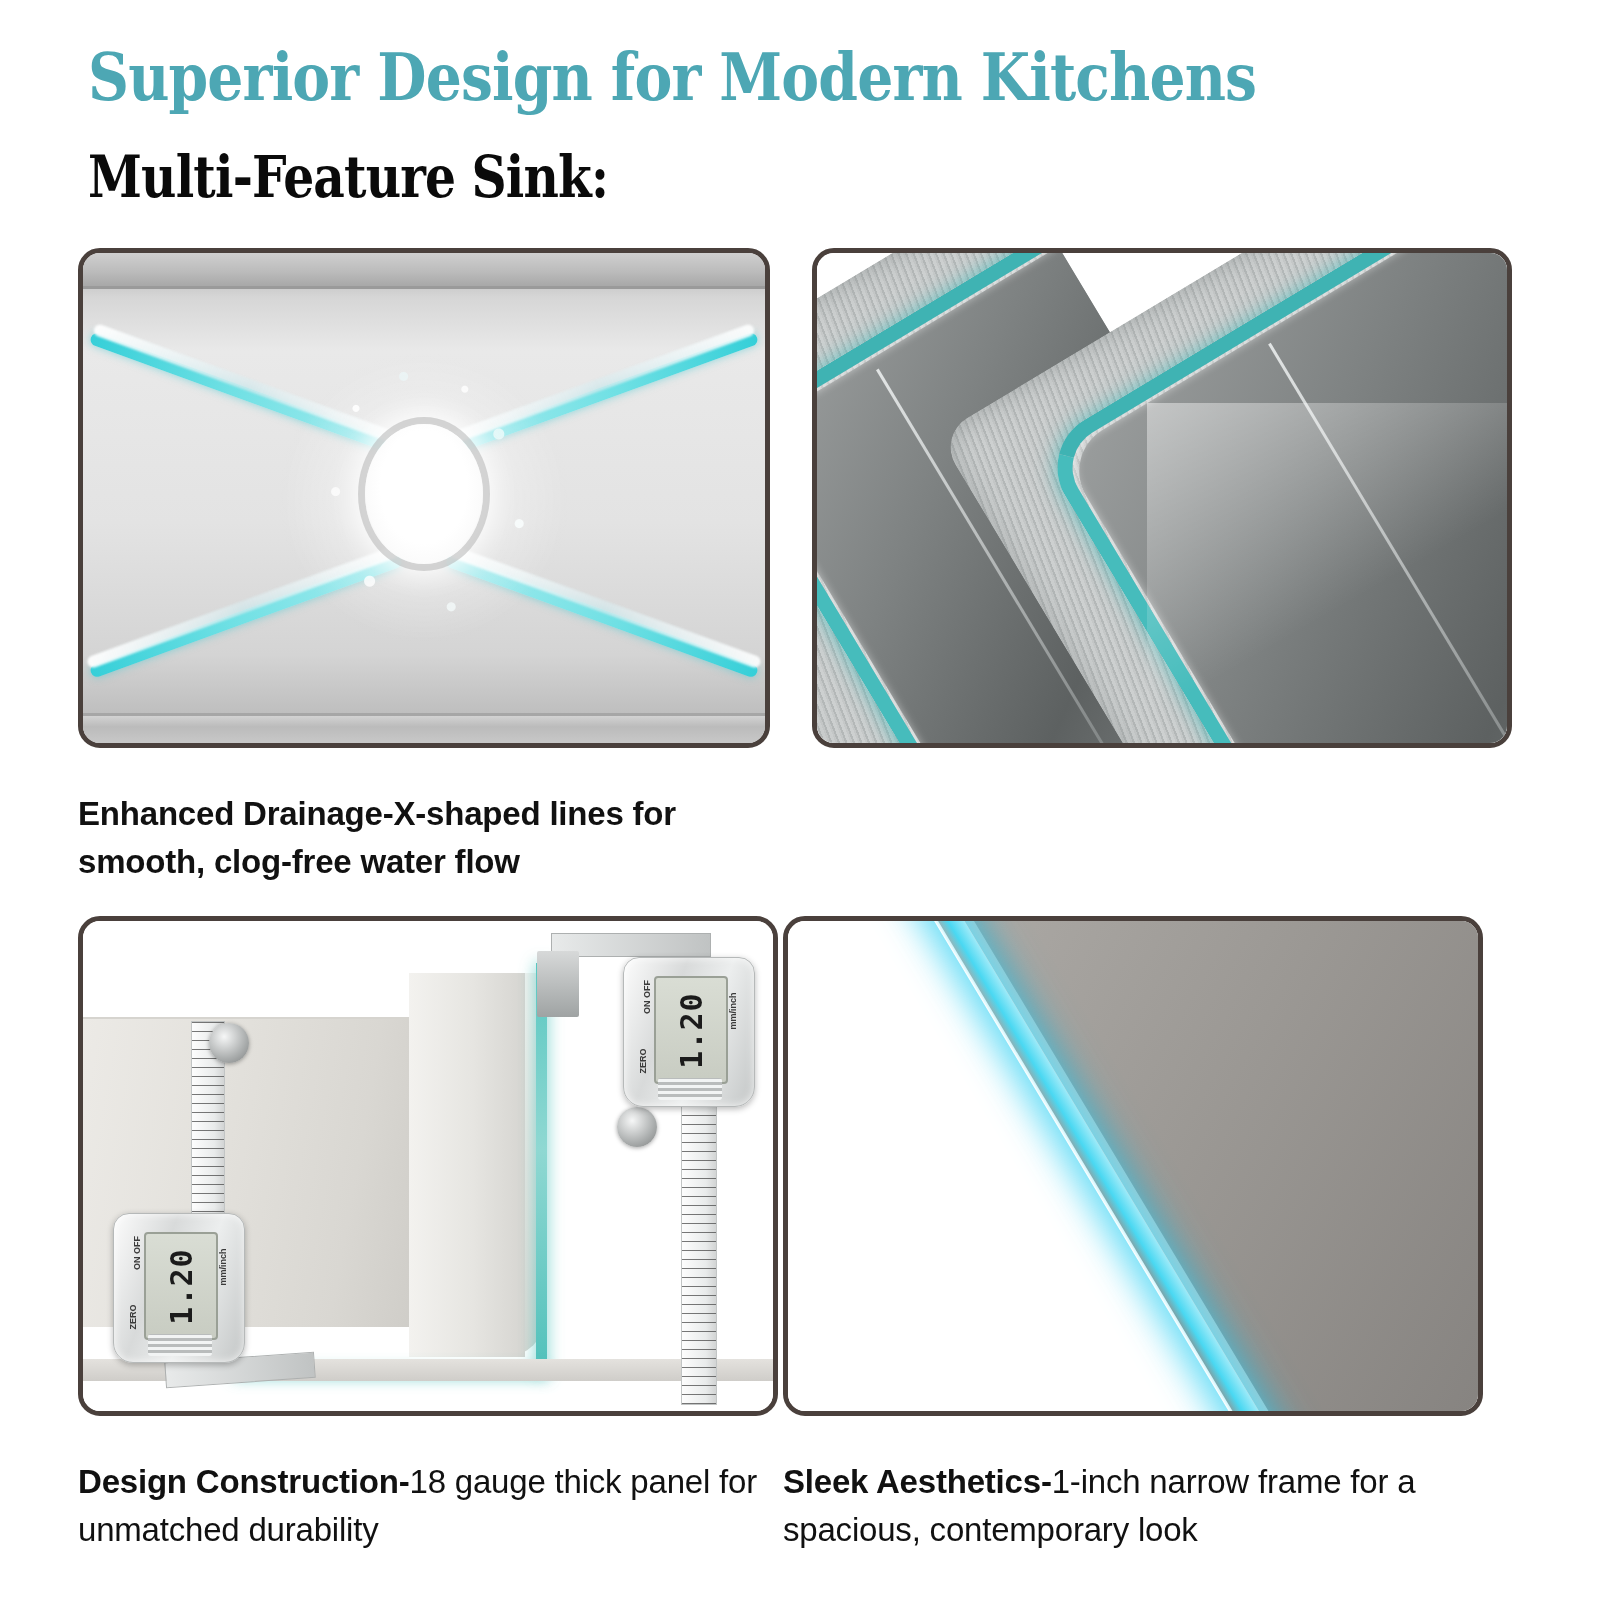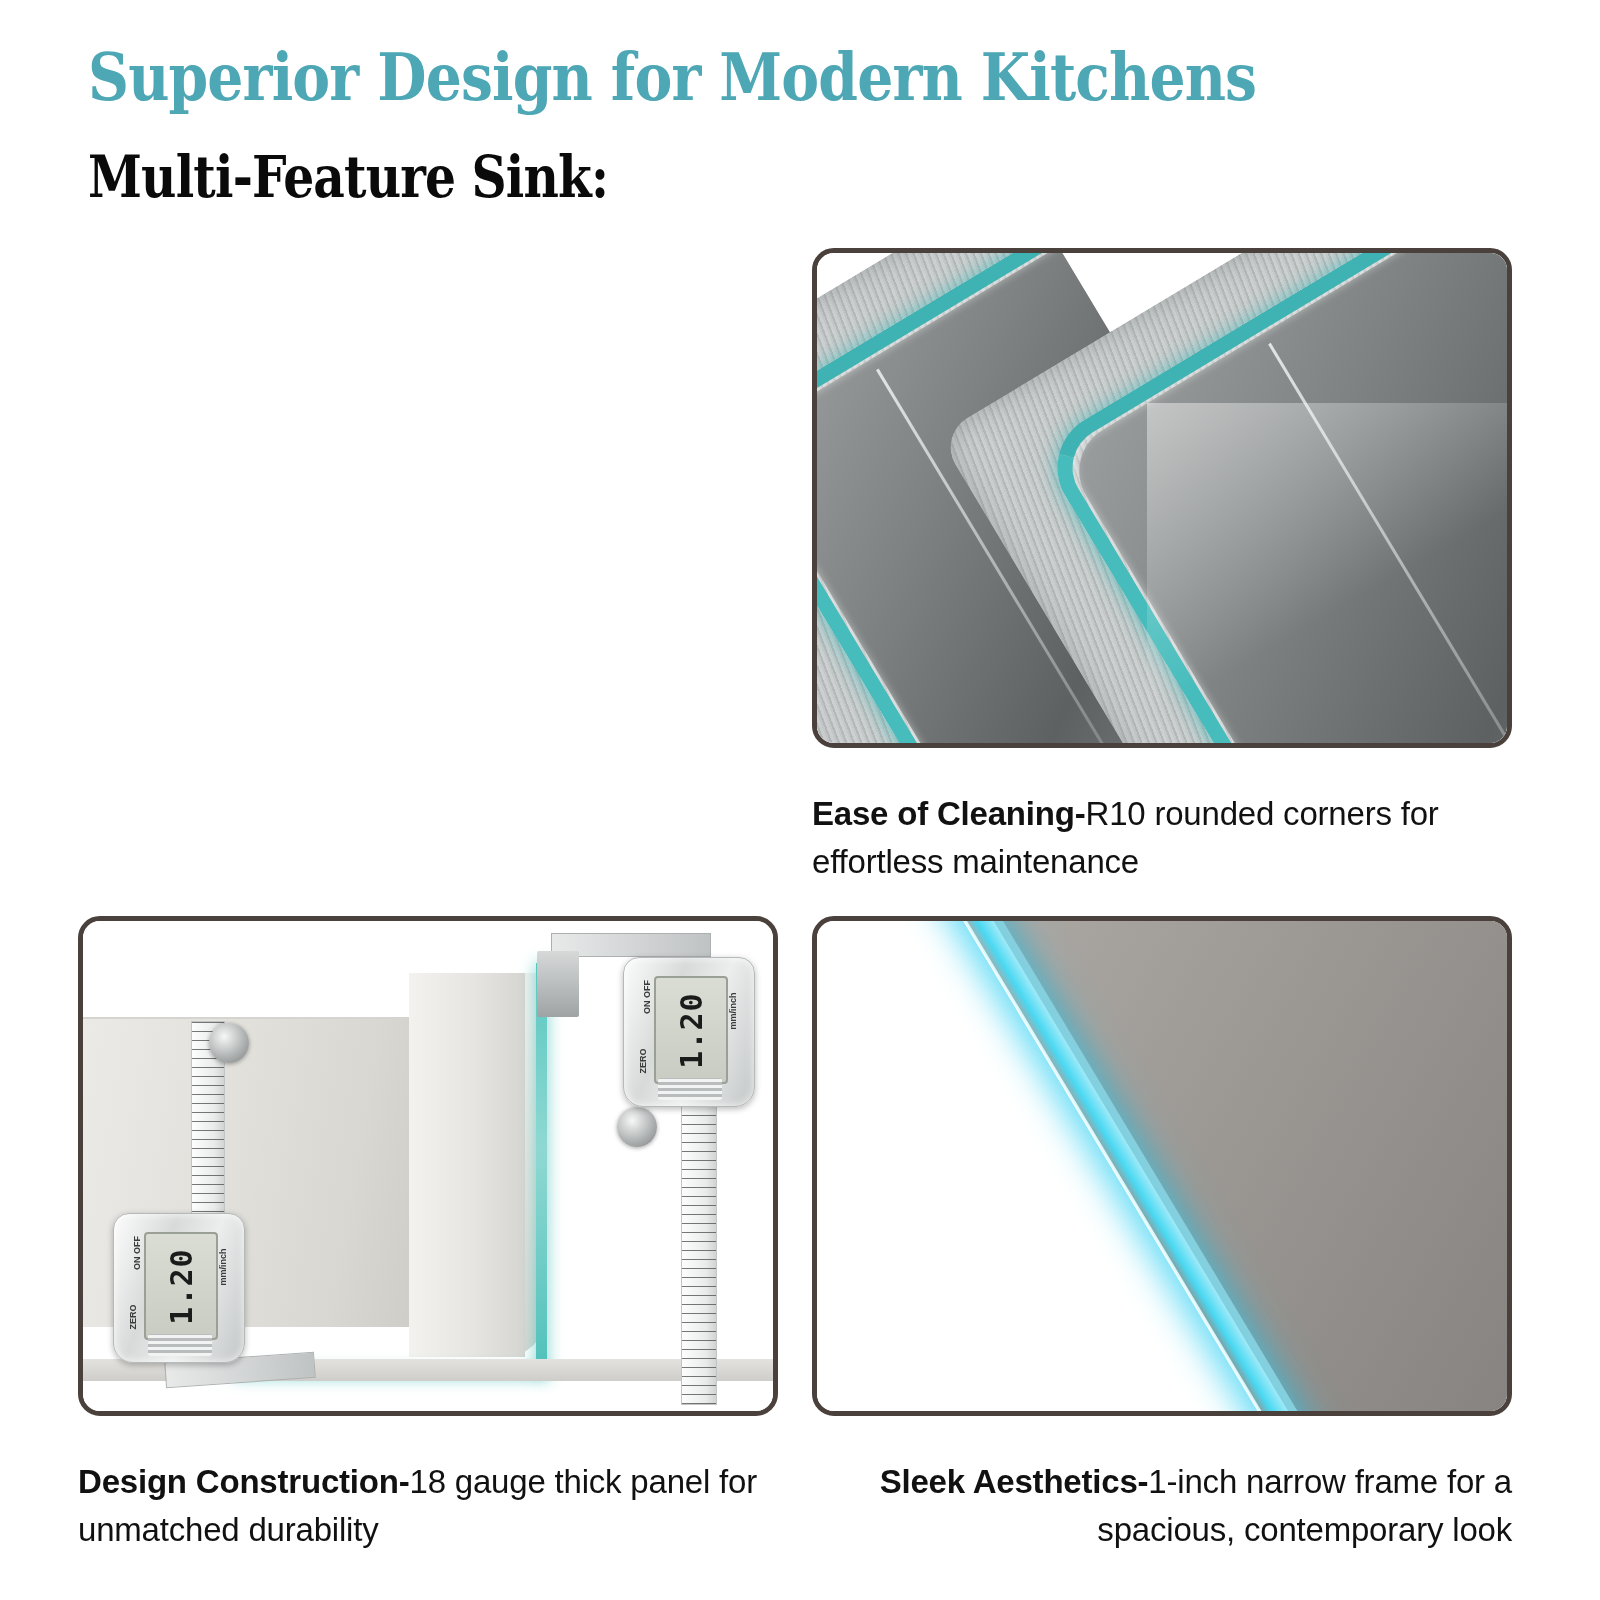--- a/index.html
+++ b/index.html
@@ -38,21 +38,21 @@
     transform:scaleX(.84);
     transform-origin:left center;
     white-space:nowrap;
   }
 
   
   .cell{ position:absolute; }
   .cell-tl{ left:78px;  top:248px; }
   .cell-tr{ left:812px; top:248px; }
   .cell-bl{ left:78px;  top:916px; }
-  .cell-br{ left:812px; top:916px;text-align:right; }
+  .cell-br{ left:783px; top:916px; }
 
   .photo{
     position:relative;
     width:692px; height:500px;
     border:5px solid #4a403c;
     border-radius:22px;
     overflow:hidden;
     background:#ffffff;
   }
   .cell-tr .photo, .cell-bl .photo, .cell-br .photo{ width:700px; }
@@ -339,40 +339,54 @@
   }
 </style>
 </head>
 <body>
 
 <div class="page">
 
   <div class="title">Superior Design for Modern Kitchens</div>
   <div class="subtitle">Multi-Feature Sink:</div>
 
+  <div class="cell cell-tl">
+    <div class="photo">
+      <div class="basin">
+        <div class="rim-top"></div>
+        <div class="chan chan-tl"></div>
+        <div class="chan chan-tr"></div>
+        <div class="chan chan-bl"></div>
+        <div class="chan chan-br"></div>
+        <div class="splash"></div>
+        <div class="drain"></div>
+        <div class="rim-bottom"></div>
+      </div>
+    </div>
+    <div class="caption all-bold">Enhanced Drainage-X-shaped lines for smooth, clog-free water flow</div>
+  </div>
 
   <div class="cell cell-tr">
     <div class="photo">
       <div class="p2">
         <div class="corner corner-a">
           <div class="rim"></div>
           <div class="inner"></div>
           <div class="teal"></div>
           <div class="seam"></div>
         </div>
         <div class="corner corner-b">
           <div class="rim"></div>
           <div class="inner"></div>
           <div class="teal"></div>
           <div class="seam"></div>
         </div>
         <div class="highlight"></div>
       </div>
     </div>
-    <div class="caption"><span class="cap-lead">Ease of Cleaning-</span><span>R10 rounded corners for effortless maintenance</span></div>
   </div>
 
   <div class="cell cell-bl">
     <div class="photo">
       <div class="p3">
         <div class="wall-left"></div>
         <div class="wall-right"></div>
         <div class="wall-mid"></div>
         <div class="tealedge"></div>
         <div class="tealedge-bottom"></div>

